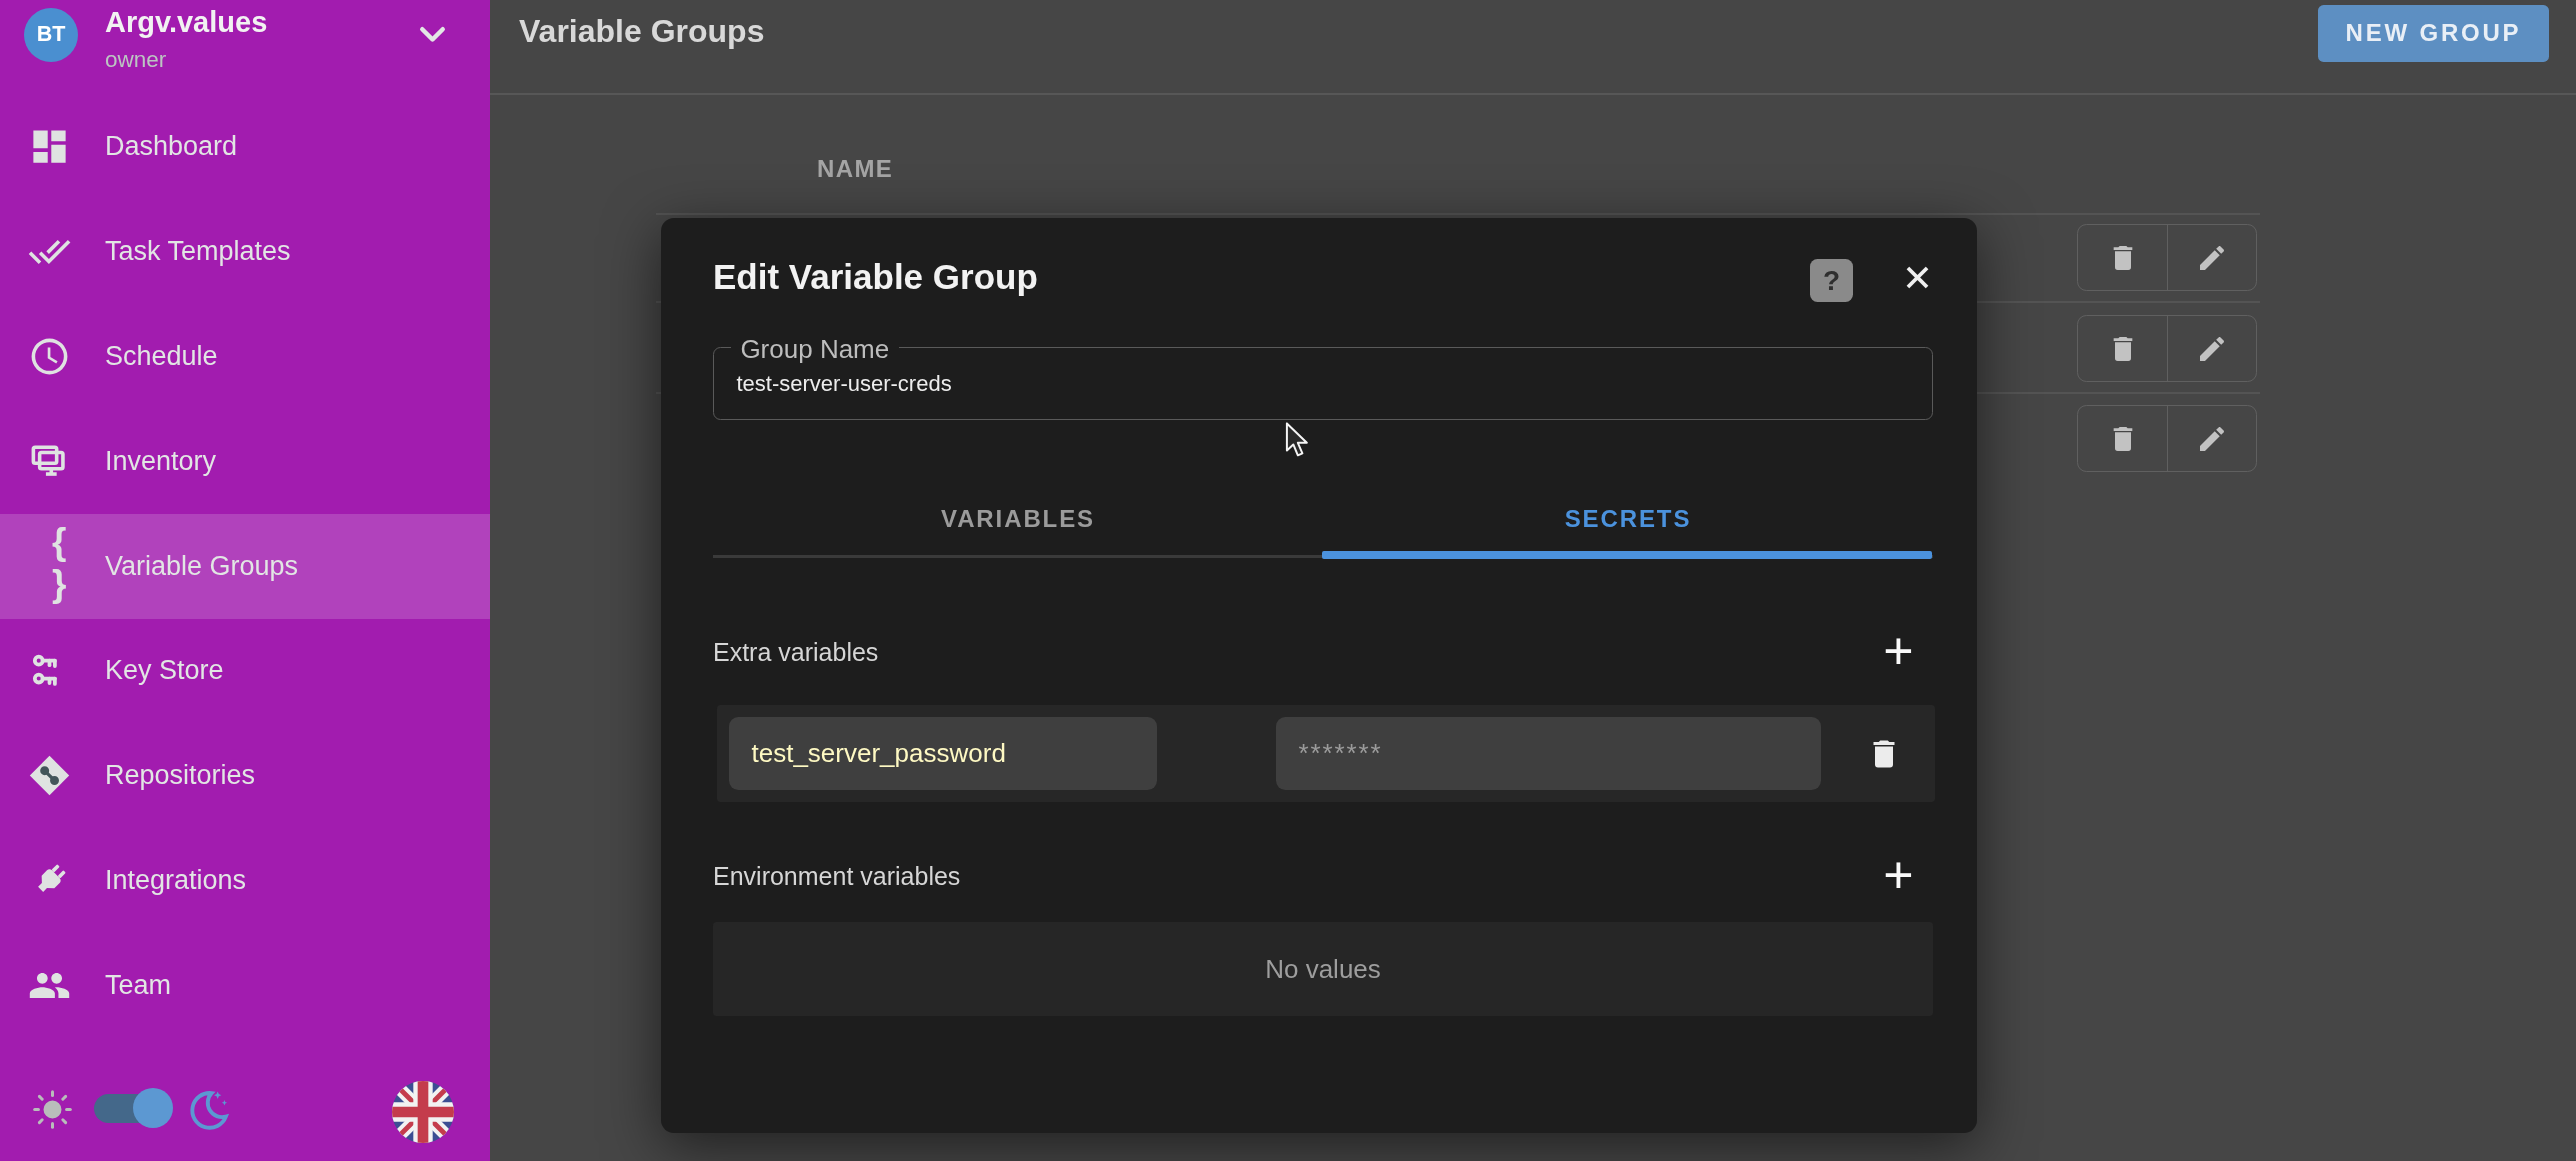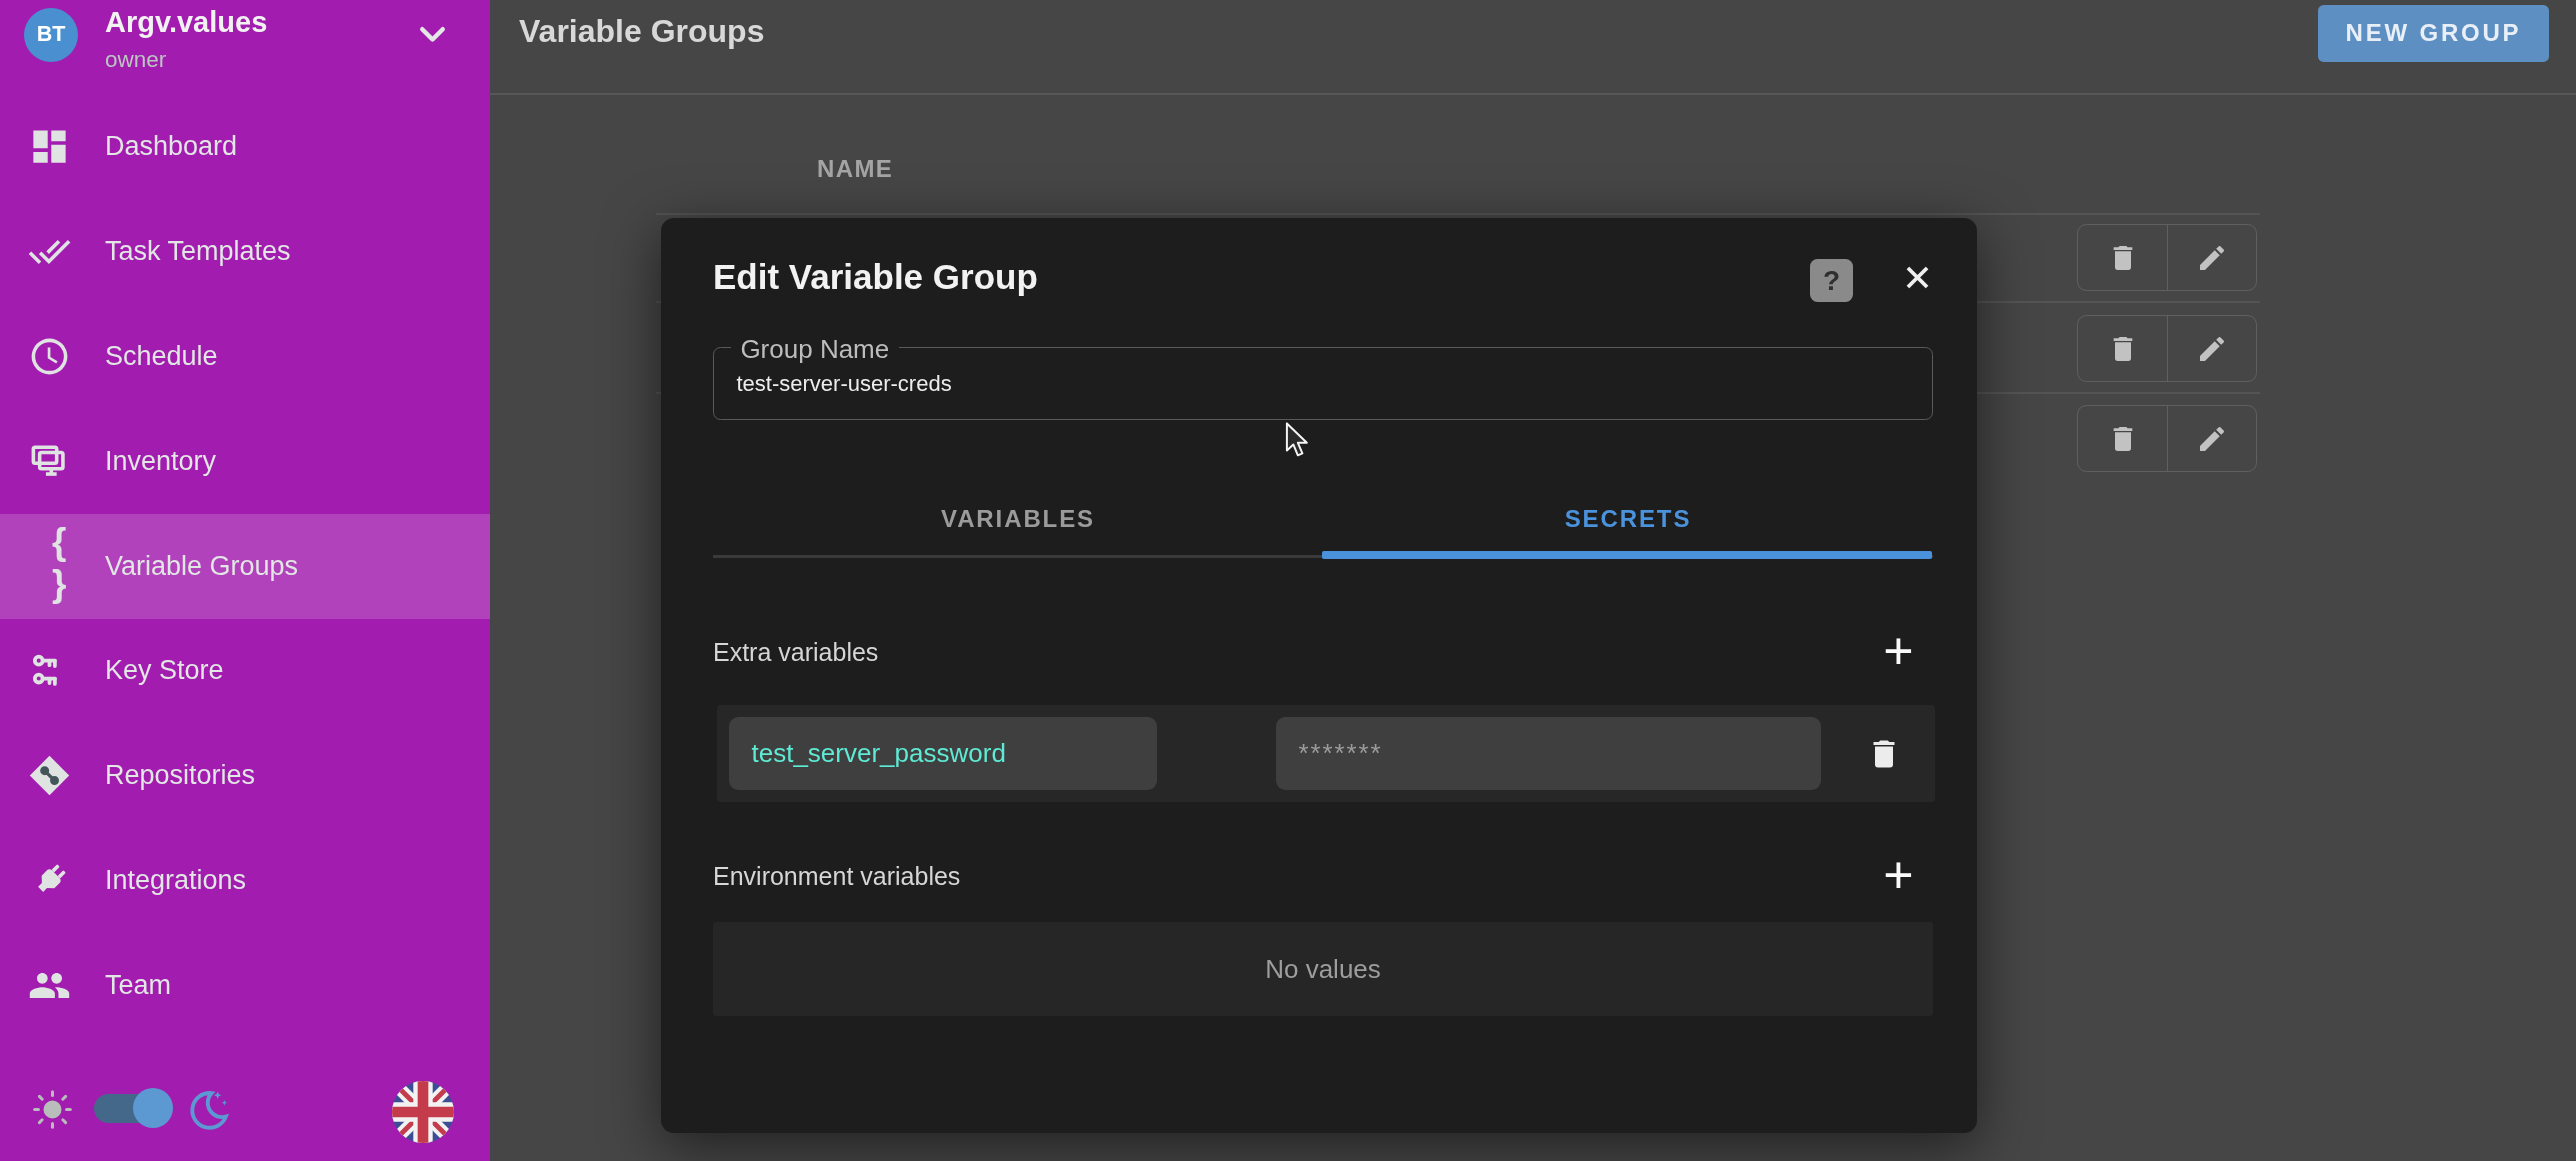--- a/index.html
+++ b/index.html
@@ -65,21 +65,21 @@
   .tab-base { position:absolute; left:52px; top:337px; width:1220px; height:2.8px; background:#3a3a3a; }
   .tab-indicator { position:absolute; left:661px; top:333px; width:610px; height:7.5px; background:#4b92dd; border-radius:1.9px; }
 
   .section-label { position:absolute; left:52px; font-size:25px; color:#d6d6d6; }
   .plus-btn { position:absolute; left:1212px; width:51px; height:51px; color:#fafafa; font-size:52px; font-weight:300;
               display:flex; align-items:center; justify-content:center; cursor:pointer; line-height:1; }
 
   .var-row { position:absolute; left:56px; top:487px; width:1218px; height:97px; background:#272727; border-radius:3.7px; }
   .var-input { position:absolute; top:12px; height:73px; background:#3f3f3f; border-radius:9.4px;
                display:flex; align-items:center; padding-left:22.5px; font-size:26px; }
-  .var-key { left:12px; width:428px; color:#5eead4; }
+  .var-key { left:12px; width:428px; color:#fef9c3; }
   .var-val { left:559px; width:545px; color:#9b9b9b; letter-spacing:1.9px; }
   .row-trash { position:absolute; left:1141px; top:22.5px; width:52px; height:52px; color:#ececec;
                display:flex; align-items:center; justify-content:center; cursor:pointer; }
   .row-trash svg { width:36px; height:36px; }
 
   .empty-panel { position:absolute; left:52px; top:704px; width:1220px; height:94px; background:#262626; border-radius:3.7px;
                  display:flex; align-items:center; justify-content:center; font-size:26px; color:#9e9e9e; }
 
   .modal-actions { position:absolute; left:0; top:845px; width:1274px; height:49px; }
   .text-btn { position:absolute; height:49px; display:flex; align-items:center; justify-content:center;

